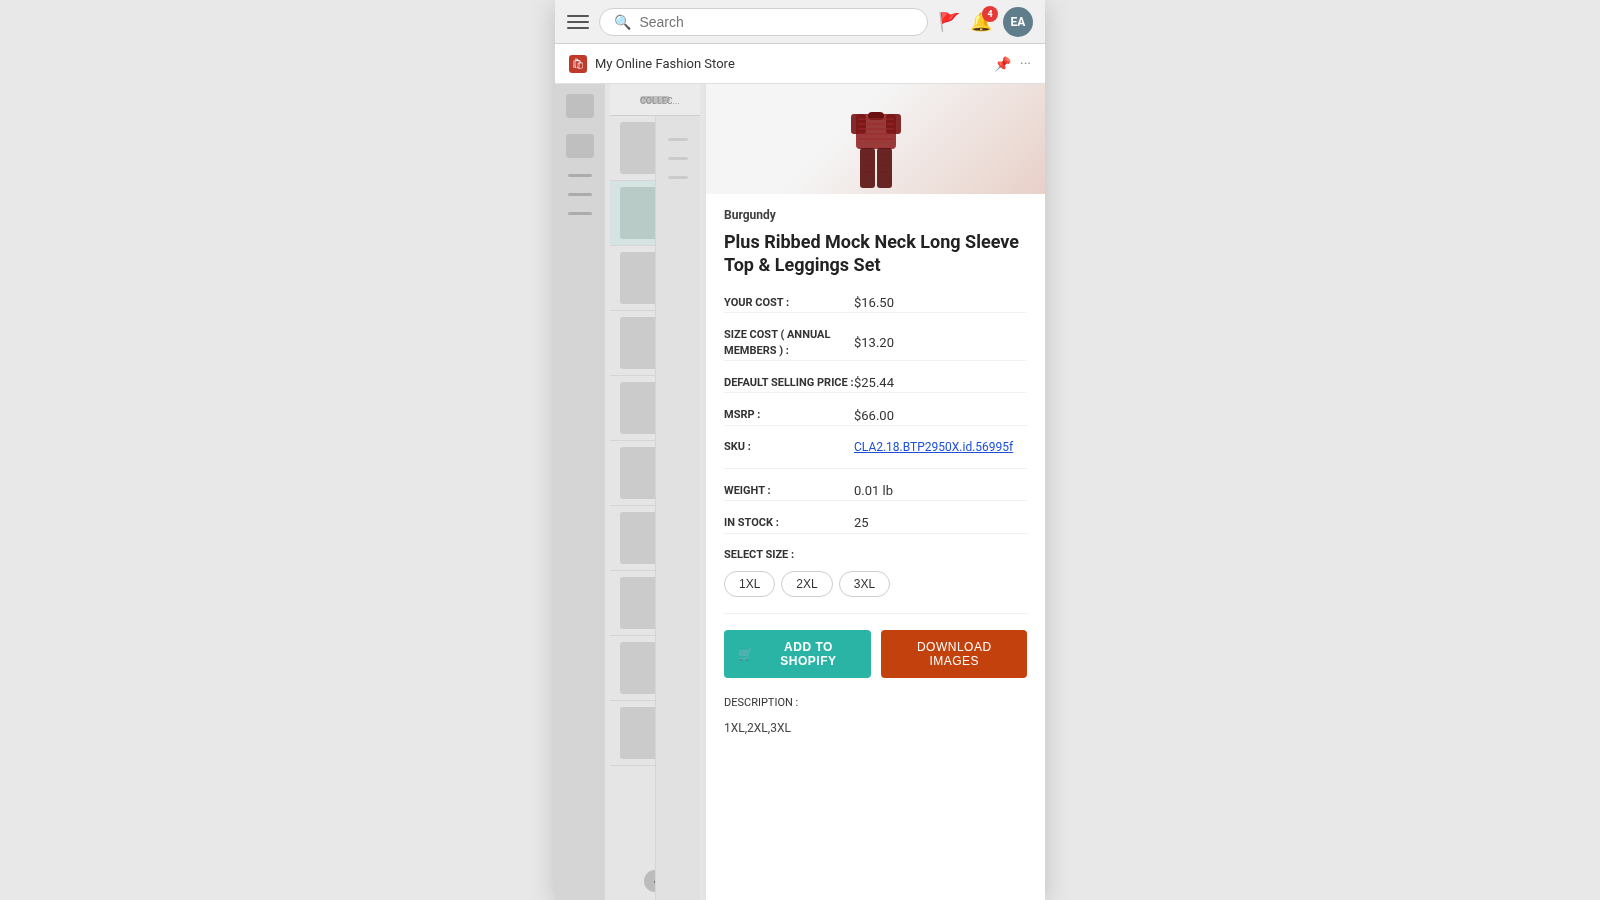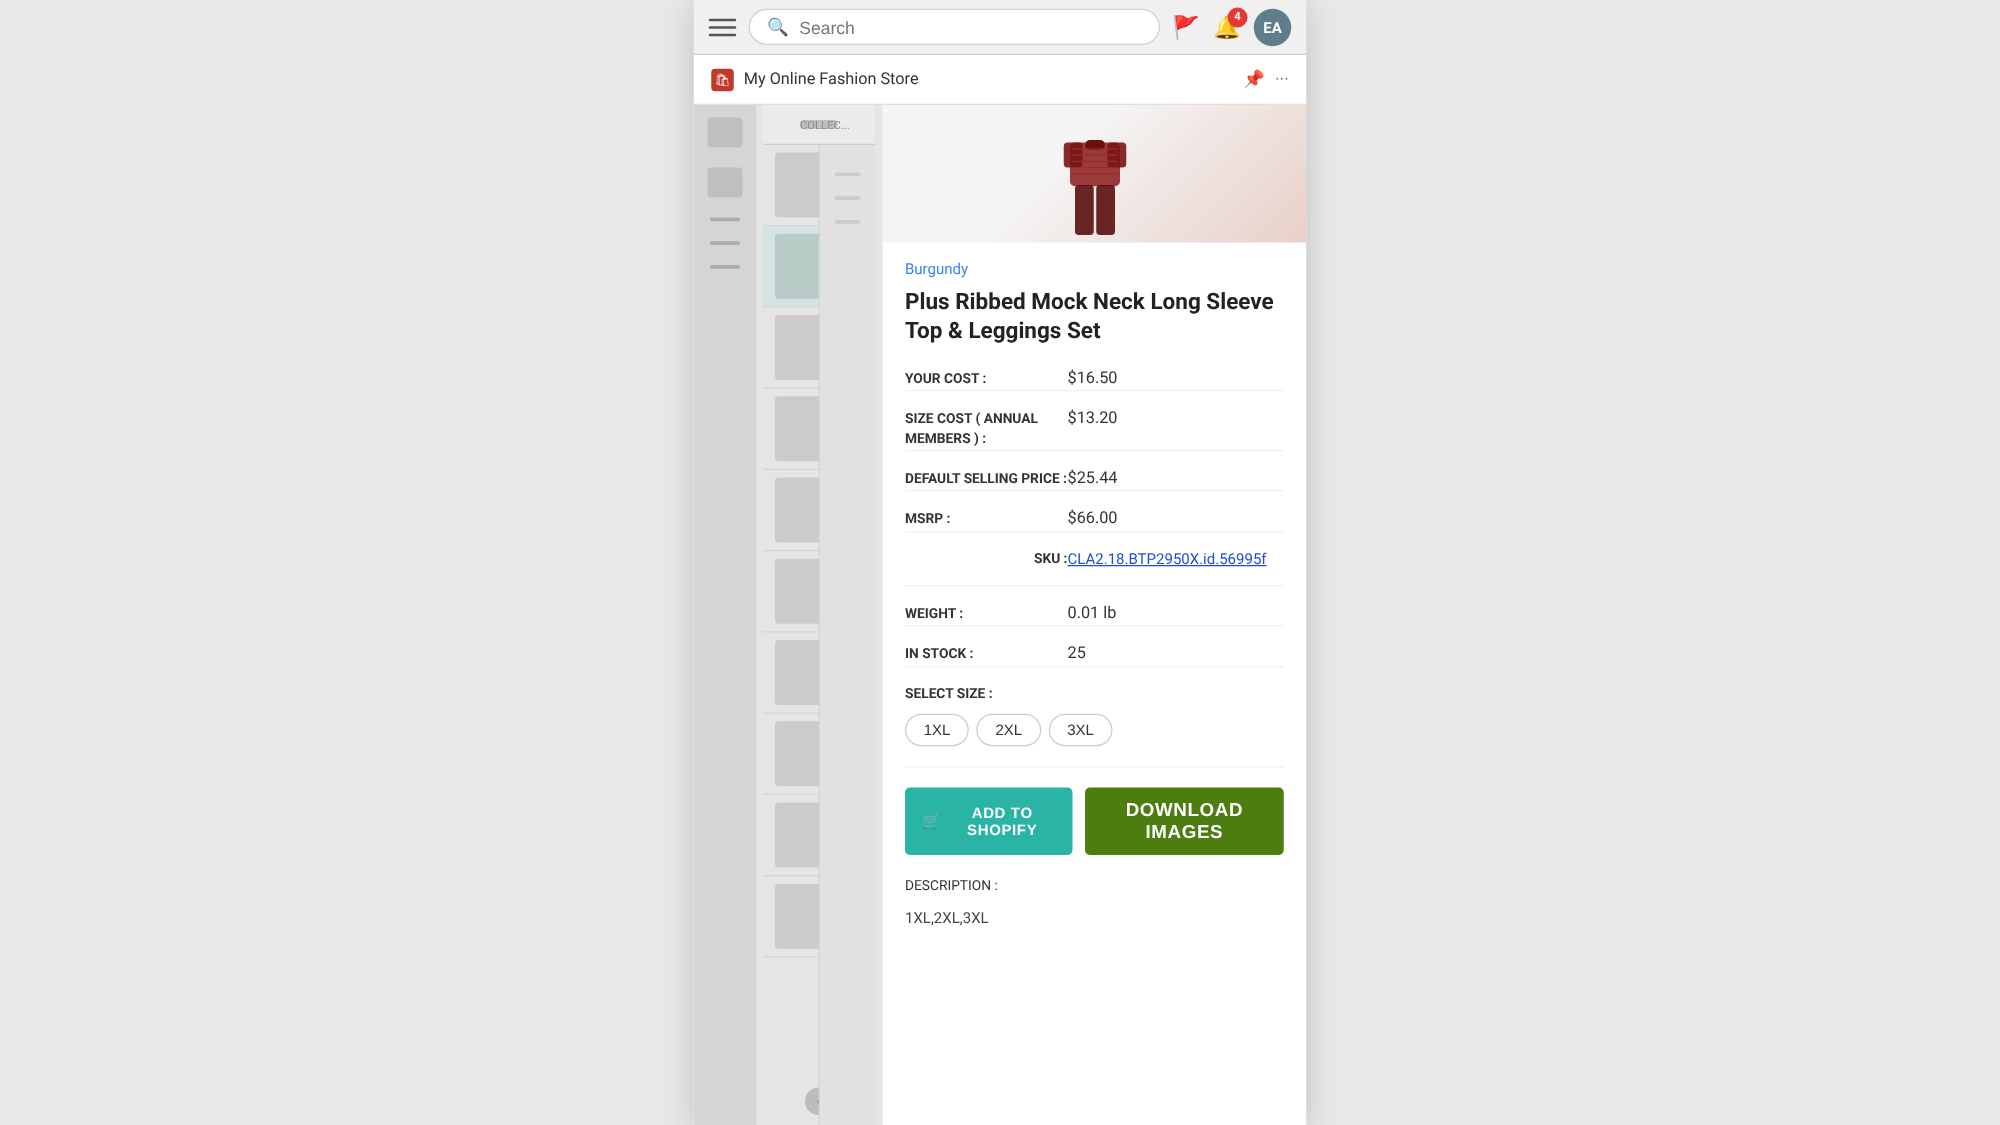--- a/index.html
+++ b/index.html
@@ -232,35 +232,36 @@
       width: 80px;
       height: 90px;
     }
 
     .product-body {
       padding: 14px 18px 10px 18px;
     }
 
     .product-color {
       font-size: 12px;
-      color: #3b82f6;
+      color: #404040;
       margin-bottom: 8px;
+      font-weight: bold;
     }
 
     .product-title {
       font-size: 18px;
       font-weight: 700;
       color: #222;
       line-height: 1.3;
       margin-bottom: 18px;
     }
 
     .price-row {
       display: flex;
-      align-items: flex-start;
+      align-items: center;
       margin-bottom: 14px;
       border-bottom: 1px solid #f0f0f0;
       padding-bottom: 2px;
     }
     .price-label {
       font-size: 11px;
       font-weight: 700;
       color: #333;
       width: 130px;
       flex-shrink: 0;
@@ -277,21 +278,20 @@
       margin-bottom: 14px;
       border-bottom: 1px solid #f0f0f0;
       padding-bottom: 14px;
     }
     .sku-label {
       font-size: 11px;
       font-weight: 700;
       color: #333;
       width: 130px;
       flex-shrink: 0;
-      text-align: right;
     }
     .sku-value {
       font-size: 12px;
       color: #1d4ed8;
       word-break: break-all;
       text-decoration: underline;
     }
 
     .size-section {
       margin-bottom: 16px;
@@ -334,27 +334,27 @@
       font-weight: 700;
       cursor: pointer;
       display: flex;
       align-items: center;
       gap: 6px;
       text-transform: uppercase;
       letter-spacing: 0.5px;
     }
 
     .btn-download {
-      background: #4d7c0f;
+      background: #c2410c;
       color: #fff;
       border: none;
       border-radius: 4px;
       padding: 10px 14px;
-      font-size: 15px;
-      font-weight: 700;
+      font-size: 12px;
+      font-weight: 400;
       cursor: pointer;
       text-transform: uppercase;
       letter-spacing: 0.5px;
     }
 
     .description-section {
       padding-bottom: 10px;
     }
 
     .desc-label {

